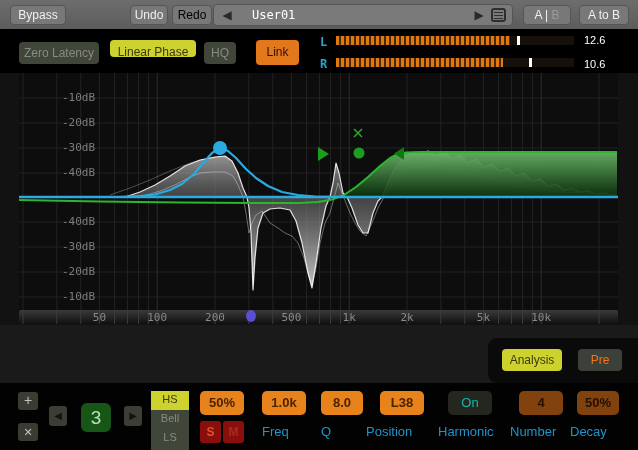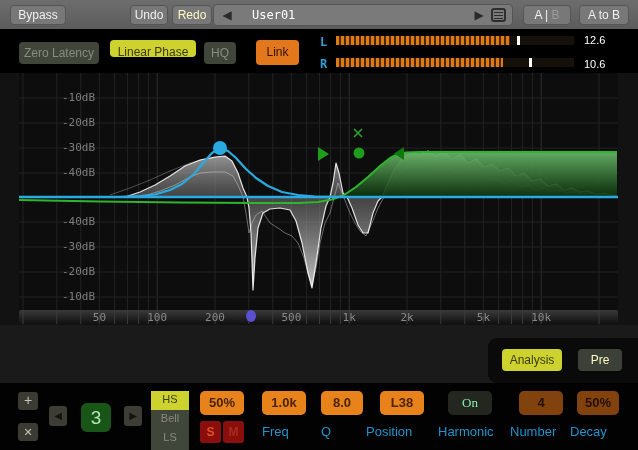--- a/index.html
+++ b/index.html
@@ -4,21 +4,21 @@
 <style>
   html,body{margin:0;padding:0;background:#000;}
   #app{position:relative;width:638px;height:450px;background:#000;overflow:hidden;
        font-family:"Liberation Sans",sans-serif;-webkit-font-smoothing:antialiased;}
   .abs{position:absolute;}
   
   #topbar{left:0;top:0;width:638px;height:29px;background:linear-gradient(#6d6d6d,#5c5c5c);}
   .tb-btn{position:absolute;top:5px;height:20px;background:#787878;border:1px solid #555;
           border-radius:4px;color:#f0f0f0;font-size:12px;line-height:18px;text-align:center;
           box-sizing:border-box;cursor:default;}
-  .tb-btn.dim{color:#fef9c3;}
+  .tb-btn.dim{color:#000000;}
   #preset{left:213px;top:4px;width:300px;height:22px;background:#7a7a7a;border:1px solid #555;
           border-radius:4px;box-sizing:border-box;}
   .pr-arrow{position:absolute;top:3px;width:14px;height:14px;color:#2a2a2a;font-size:12px;line-height:14px;text-align:center;}
   #preset-name{position:absolute;left:38px;top:3px;color:#fff;font-family:"DejaVu Sans Mono",monospace;font-size:12px;}
   #preset-menu{position:absolute;right:6px;top:3px;width:15px;height:14px;border:2px solid #2e2e2e;border-radius:3px;box-sizing:border-box;}
   #preset-menu i{display:block;height:1px;background:#2e2e2e;margin:2px 1px 0 1px;}
   .two-tone b{color:#f0f0f0;font-weight:normal;}
   .two-tone s{color:#9a9a9a;text-decoration:none;}
   
   .tool-btn{position:absolute;border-radius:4px;font-size:12px;text-align:center;box-sizing:border-box;}
@@ -43,21 +43,21 @@
   
   #controls{left:0;top:383px;width:638px;height:67px;background:#020202;}
   .sq-btn{position:absolute;background:#3b3b33;border-radius:3px;color:#c4c4ba;text-align:center;box-sizing:border-box;}
   .arrow-btn{position:absolute;background:#3d3d35;border-radius:3px;color:#15150f;text-align:center;box-sizing:border-box;}
   #band-display{position:absolute;left:81px;top:20px;width:30px;height:29px;background:#175617;border-radius:6px;
       color:#b2e5b2;font-size:19px;line-height:29px;text-align:center;}
   .shape-btn{position:absolute;left:151px;width:38px;height:24px;border-radius:0;font-size:11px;line-height:16px;text-align:center;}
   .val-btn{position:absolute;top:8px;height:24px;border-radius:5px;font-size:13px;line-height:24px;text-align:center;font-weight:bold;}
   .val-orange{background:#e8831c;color:#4a2301;}
   .val-brown{background:#82420e;color:#241000;}
-  .val-off{background:#23271f;color:#86efac;font-weight:normal;font-family:Liberation Serif, serif;}
+  .val-off{background:#23271f;color:#14b8a6;font-weight:normal;}
   .sm-btn{position:absolute;top:38px;width:21px;height:22px;background:#8a0f0c;border-radius:3px;
       font-size:12px;line-height:22px;text-align:center;font-weight:bold;}
   .field-label{position:absolute;top:41px;color:#1f95cc;font-size:13px;text-align:left;}
 </style>
 </head>
 <body>
 
 <div id="app">
 
   <div id="topbar" class="abs">
@@ -224,21 +224,21 @@
       <circle cx="359" cy="80" r="5.5" fill="#1e9c1e"></circle>
       <path d="M354,56 L362,64 M362,56 L354,64" stroke="#2aa52a" stroke-width="1.6" fill="none"></path>
       <polygon points="404,74 404,87 394,80.5" fill="#0e7a0e"></polygon>
       <circle cx="220" cy="75" r="7" fill="#29abe2"></circle>
       <ellipse cx="251" cy="243" rx="5" ry="6" fill="#5a4fd0"></ellipse>
     </svg>
 
   <div id="footer" class="abs">
     <div id="an-group">
       <div class="an-btn yellow" style="left:14px;width:60px;">Analysis</div>
-      <div class="an-btn" style="left:90px;width:44px;background:#3b4038;color:#fef9c3;">Pre</div>
+      <div class="an-btn" style="left:90px;width:44px;background:#3b4038;color:#f97316;">Pre</div>
     </div>
   </div>
 
   <div id="controls" class="abs">
     <div class="sq-btn" style="left:18px;top:9px;width:20px;height:18px;font-size:14px;line-height:17px;">+</div>
     <div class="sq-btn" style="left:18px;top:40px;width:20px;height:18px;font-size:11px;line-height:18px;">✕</div>
     <div class="arrow-btn" style="left:49px;top:23px;width:18px;height:20px;font-size:10px;line-height:20px;">◀</div>
     <div id="band-display">3</div>
     <div class="arrow-btn" style="left:124px;top:23px;width:18px;height:20px;font-size:10px;line-height:20px;">▶</div>
 

